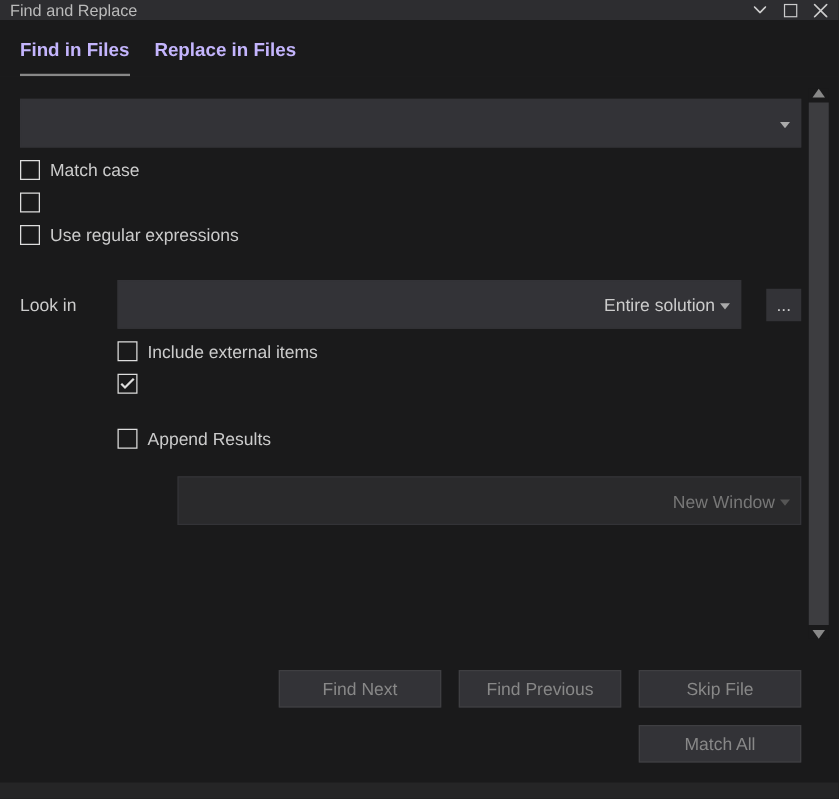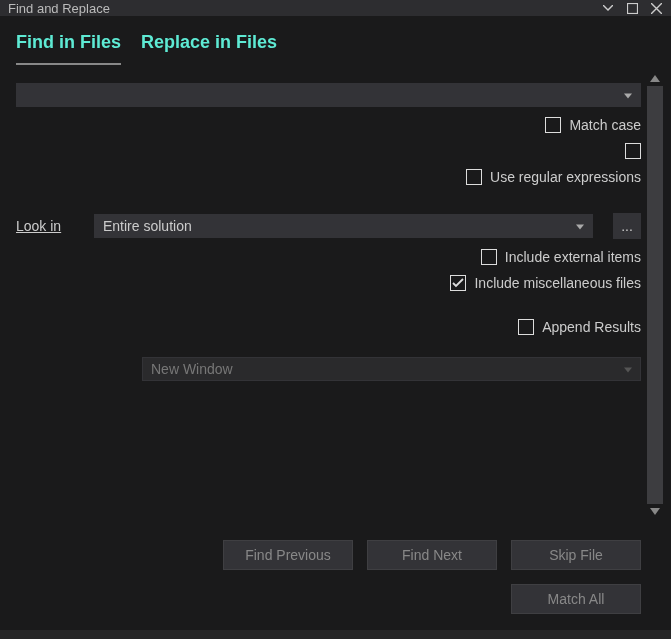--- a/index.html
+++ b/index.html
@@ -23,23 +23,23 @@
   .titlebar-icons { display: flex; gap: 10px; align-items: center; }
   .ti-icon { width: 14px; height: 14px; display: inline-flex; align-items: center; justify-content: center; color: #ccc; cursor: pointer; }
   .tabs {
     display: flex;
     padding: 16px 16px 0 16px;
     gap: 20px;
     background: #1a1a1b;
   }
   .tab {
     padding-bottom: 10px;
-    font-size: 18px;
+    font-size: 15px;
     font-weight: 600;
-    color: #5eead4;
+    color: #c4b5fd;
     cursor: pointer;
     border-bottom: 2px solid transparent;
   }
   .tab.active { border-bottom-color: #888; }
   .main {
     position: relative;
     background: #1a1a1b;
     height: calc(100% - 28px - 46px);
     padding: 16px;
   }
@@ -65,63 +65,62 @@
   .sb-track {
     flex: 1;
     width: 16px;
     margin: 4px 0;
     background: #3d3d40;
   }
   .dd {
     position: relative;
     background: #333337;
     border: 1px solid #333337;
-    height: 24px;
+    height: 39px;
     display: flex;
     align-items: center;
     padding: 0 20px 0 8px;
     color: #ccc;
     cursor: pointer;
+    justify-content: flex-end;
   }
   .dd.disabled { background: #2a2a2c; color: #777; cursor: default; }
   .dd-caret {
     position: absolute;
     right: 8px; top: 50%;
     transform: translateY(-30%);
     width: 0; height: 0;
     border-left: 4px solid transparent;
     border-right: 4px solid transparent;
     border-top: 5px solid #aaa;
   }
   .dd.disabled .dd-caret { border-top-color: #555; }
   .cb-row {
     display: flex; align-items: center;
     gap: 8px;
     margin-top: 10px;
-    justify-content: flex-end;
   }
   .cb {
     width: 16px; height: 16px;
     border: 1px solid #ddd;
     display: inline-flex; align-items: center; justify-content: center;
     cursor: pointer;
     flex-shrink: 0;
   }
   .cb svg { display: none; }
   .cb.checked svg { display: block; }
   .field-row {
     display: flex;
     align-items: center;
     gap: 12px;
     margin-top: 28px;
   }
   .label {
     width: 66px;
     flex-shrink: 0;
-    text-decoration: underline;
   }
   .dd.flex { flex: 1; }
   .btn-browse {
     width: 28px; height: 26px;
     background: #333337;
     display: flex; align-items: center; justify-content: center;
     color: #ccc;
     margin-left: 8px;
     cursor: pointer;
   }
@@ -221,21 +220,20 @@
           
         </span>
         <span>Include external items</span>
       </div>
       <div class="cb-row">
         <span class="cb checked">
           <svg width="12" height="10" viewBox="0 0 12 10">
               <path d="M1 5 L4 8 L11 1" fill="none" stroke="#ddd" stroke-width="1.8"></path>
             </svg>
         </span>
-        <span>Include miscellaneous files</span>
       </div>
     </div>
 
 
     <div class="indent" style="margin-top:28px;">
       <div class="cb-row">
         <span class="cb">
           
         </span>
         <span>Append Results</span>
@@ -252,26 +250,26 @@
 
   <div class="scrollbar">
     <div class="sb-arrow up"></div>
     <div class="sb-track"></div>
     <div class="sb-arrow down"></div>
   </div>
 
   <div class="buttons">
     <div class="btn-row">
       <div class="btn">
+        <span>Find Next</span>
+      </div>
+      <div class="btn">
         <span>Find Previous</span>
       </div>
       <div class="btn">
-        <span>Find Next</span>
-      </div>
-      <div class="btn">
         <span>Skip File</span>
       </div>
     </div>
     <div class="btn-row">
       <div class="btn">
         <span>Match All</span>
       </div>
     </div>
   </div>
 

